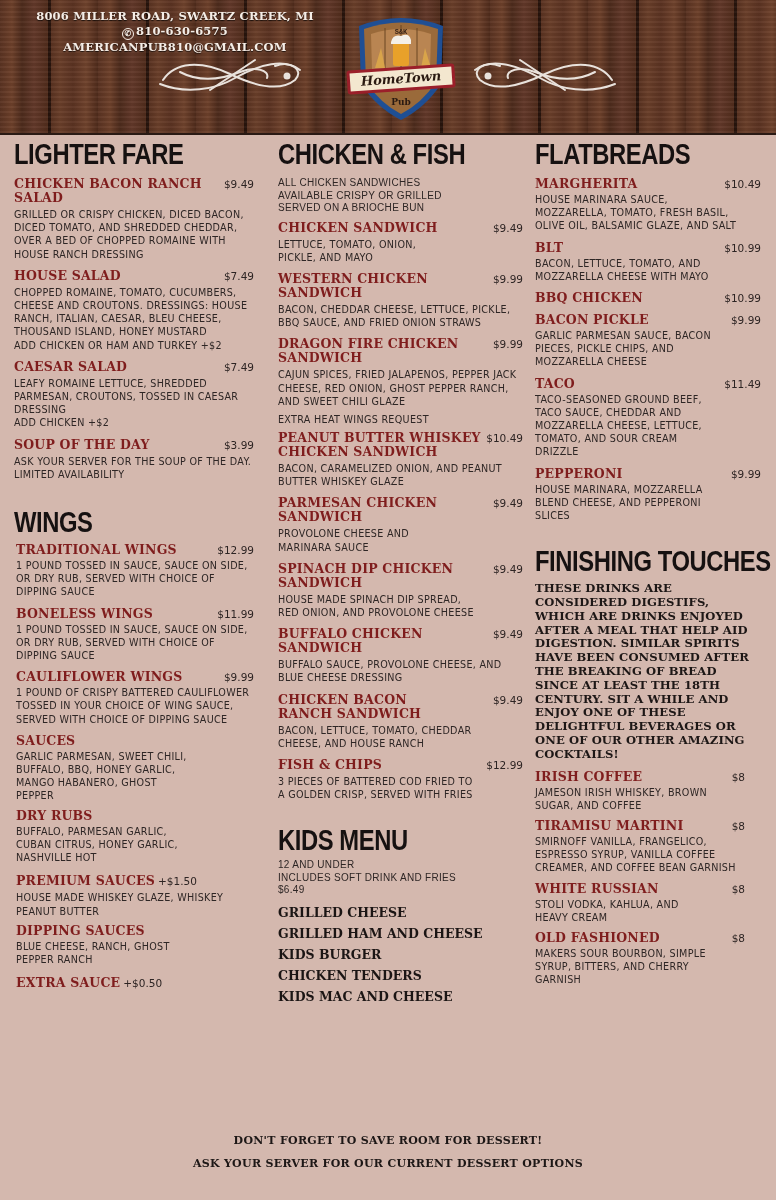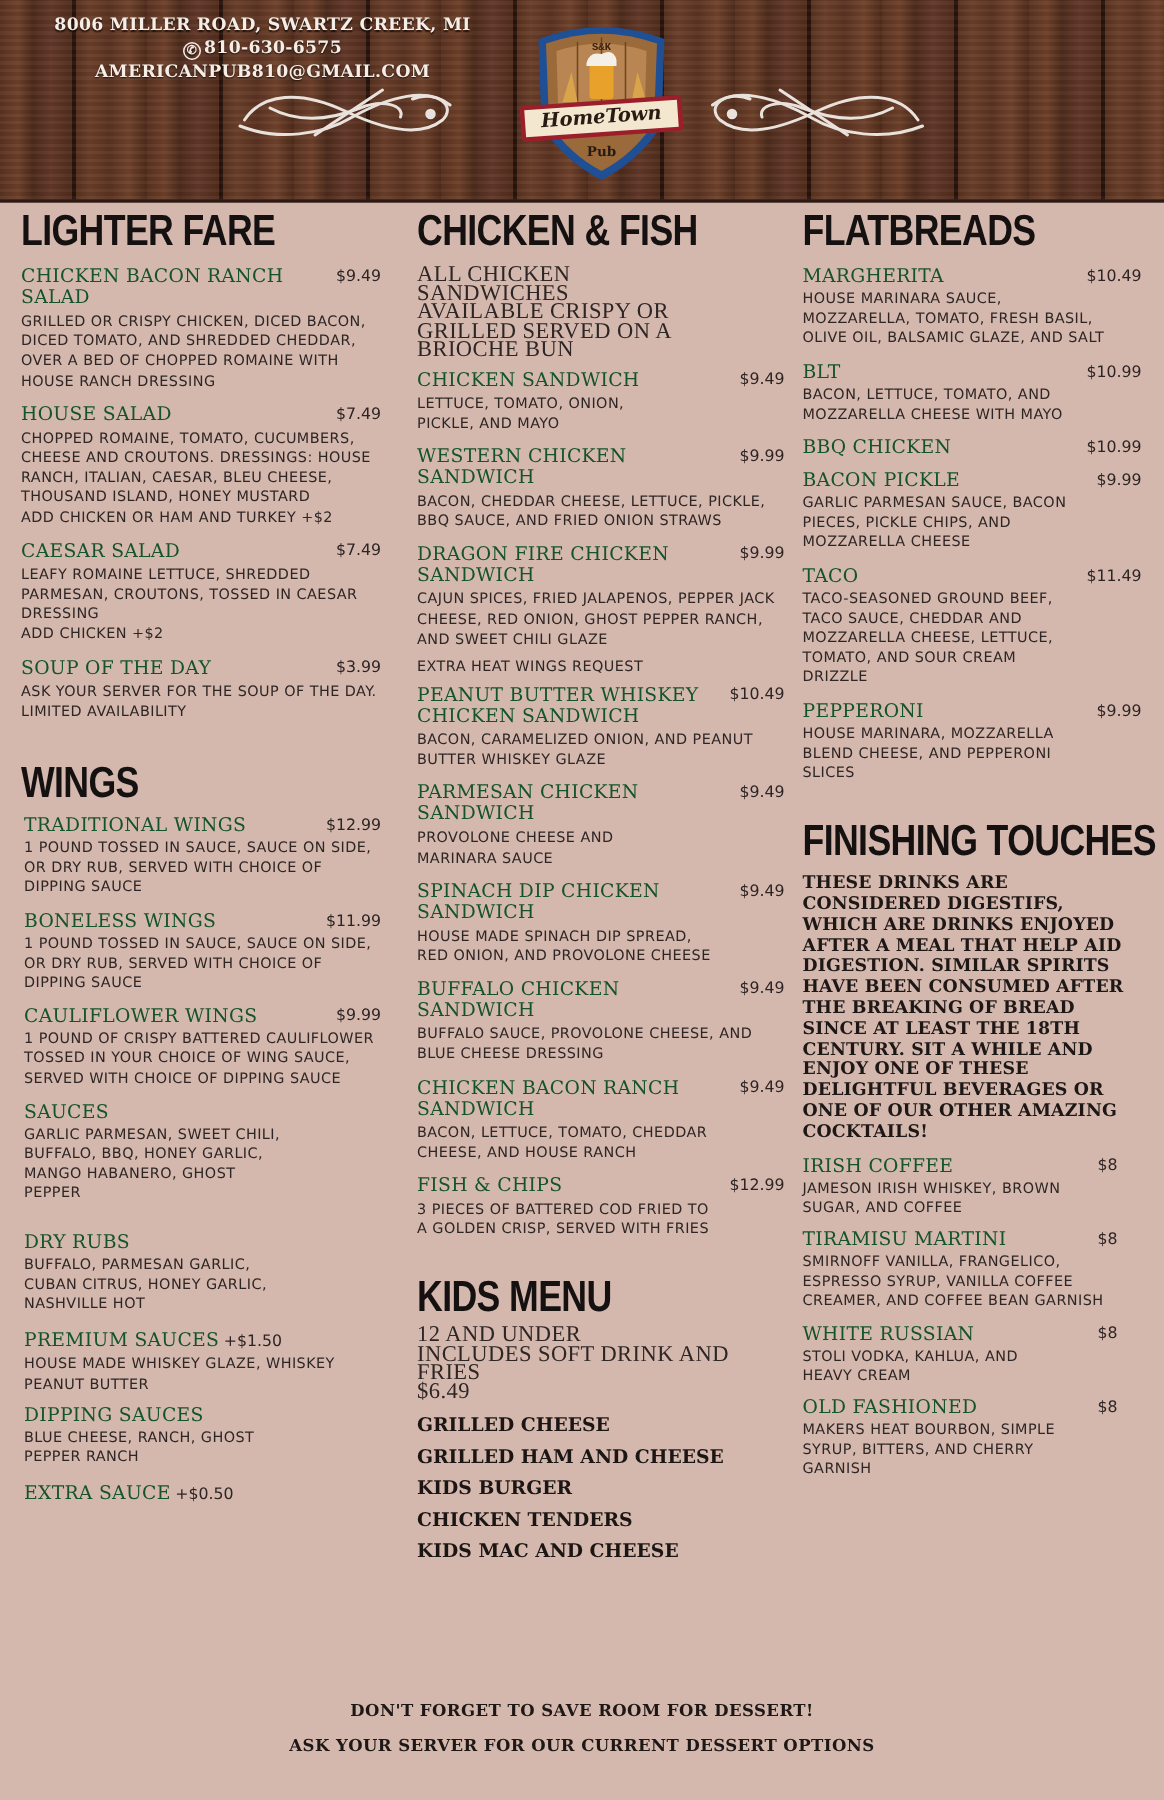--- a/index.html
+++ b/index.html
@@ -54,33 +54,33 @@
 
   .section-title {
     font-family: "Liberation Sans", sans-serif; font-weight: bold;
     font-size: 29px; line-height: 34px; letter-spacing: -0.5px;
     transform: scaleX(0.82); transform-origin: left center;
     color: #161111; white-space: nowrap;
   }
   .item { position: relative; }
   .item-row { display: flex; justify-content: space-between; align-items: flex-start; }
   .item-name {
-    font-family: "DejaVu Serif", serif; font-weight: normal; font-size: 12.5px; line-height: 14px;
-    color: #14532d; letter-spacing: 0.2px;
+    font-family: "DejaVu Serif", serif; font-weight: bold; font-size: 12.5px; line-height: 14px;
+    color: #7f1d1d; letter-spacing: 0.2px;
   }
   .item-price {
     font-family: "DejaVu Sans", sans-serif; font-size: 10.5px; line-height: 14px; color: #2d2423;
     white-space: nowrap; padding-left: 4px;
   }
   .item-desc {
     font-family: "DejaVu Sans", sans-serif; font-size: 9.6px; line-height: 13.2px;
     color: #2e2625; letter-spacing: 0.3px; margin-top: 3px;
   }
   .addon { font-family: "DejaVu Sans", sans-serif; font-weight: normal; font-size: 10.5px; color: #2d2423; margin-left: 3px; }
-  .intro { font-family: Liberation Serif, serif; font-size: 15px; line-height: 12.5px; color: #2e2625; letter-spacing: 0.3px; }
+  .intro { font-family: Liberation Sans, sans-serif; font-size: 10px; line-height: 12.5px; color: #2e2625; letter-spacing: 0.3px; }
   .extra-note { font-family: "DejaVu Sans", sans-serif; font-size: 9.6px; line-height: 12px; color: #2e2625; letter-spacing: 0.3px; }
   .kids-item { font-family: "DejaVu Serif", serif; font-weight: bold; font-size: 12.5px; line-height: 14px; color: #1b1514; margin-bottom: 7px; }
   .ft-intro {
     font-family: "DejaVu Serif", serif; font-weight: bold; font-size: 11.6px; line-height: 13.8px;
     color: #1d1716; letter-spacing: 0.1px;
   }
   .footer { position: absolute; left: 0; width: 776px; text-align: center; font-family: "DejaVu Serif", serif; font-weight: bold; font-size: 11px; color: #1d1716; letter-spacing: 0.3px; }
 </style>
 </head>
 <body>
@@ -193,21 +193,21 @@
       <div class="item-desc" style="margin-top:2px">1 POUND TOSSED IN SAUCE, SAUCE ON SIDE, OR DRY RUB, SERVED WITH CHOICE OF DIPPING SAUCE</div>
     </div>
     <div class="item" style="margin-bottom:8px;padding-left:2px">
       <div class="item-row">
         <div class="item-name">CAULIFLOWER WINGS</div>
         <div class="item-price">$9.99</div>
       </div>
       <div class="item-desc" style="margin-top:2px">1 POUND OF CRISPY BATTERED CAULIFLOWER TOSSED IN YOUR CHOICE OF WING SAUCE, SERVED WITH CHOICE OF DIPPING SAUCE</div>
     </div>
 
-    <div class="item" style="margin-bottom:18px;padding-left:2px">
+    <div class="item" style="margin-bottom:6px;padding-left:2px">
       <div class="item-name">SAUCES</div>
       <div class="item-desc" style="margin-top:2px;width:180px">GARLIC PARMESAN, SWEET CHILI, BUFFALO, BBQ, HONEY GARLIC, MANGO HABANERO, GHOST PEPPER</div>
     </div>
     <div class="item" style="margin-bottom:6px;padding-left:2px">
       <div class="item-name">DRY RUBS</div>
       <div class="item-desc" style="margin-top:2px;width:185px">BUFFALO, PARMESAN GARLIC, CUBAN CITRUS, HONEY GARLIC, NASHVILLE HOT</div>
     </div>
     <div class="item" style="margin-bottom:6px;padding-left:2px">
       <div><span class="item-name">PREMIUM SAUCES</span><span class="addon">+$1.50</span></div>
       <div class="item-desc" style="margin-top:2px">HOUSE MADE WHISKEY GLAZE, WHISKEY PEANUT BUTTER</div>
@@ -376,19 +376,19 @@
         <div class="item-name">WHITE RUSSIAN</div>
         <div class="item-price">$8</div>
       </div>
       <div class="item-desc" style="margin-top:2px;width:160px">STOLI VODKA, KAHLUA, AND HEAVY CREAM</div>
     </div>
     <div class="item" style="width:210px">
       <div class="item-row">
         <div class="item-name">OLD FASHIONED</div>
         <div class="item-price">$8</div>
       </div>
-      <div class="item-desc" style="margin-top:2px;width:200px">MAKERS HEAT BOURBON, SIMPLE SYRUP, BITTERS, AND CHERRY GARNISH</div>
+      <div class="item-desc" style="margin-top:2px;width:200px">MAKERS SOUR BOURBON, SIMPLE SYRUP, BITTERS, AND CHERRY GARNISH</div>
     </div>
   </section>
 </div>
 
 <div class="footer" style="top:1134px">DON'T FORGET TO SAVE ROOM FOR DESSERT!</div>
 <div class="footer" style="top:1157px">ASK YOUR SERVER FOR OUR CURRENT DESSERT OPTIONS</div>
 
 </body></html>

